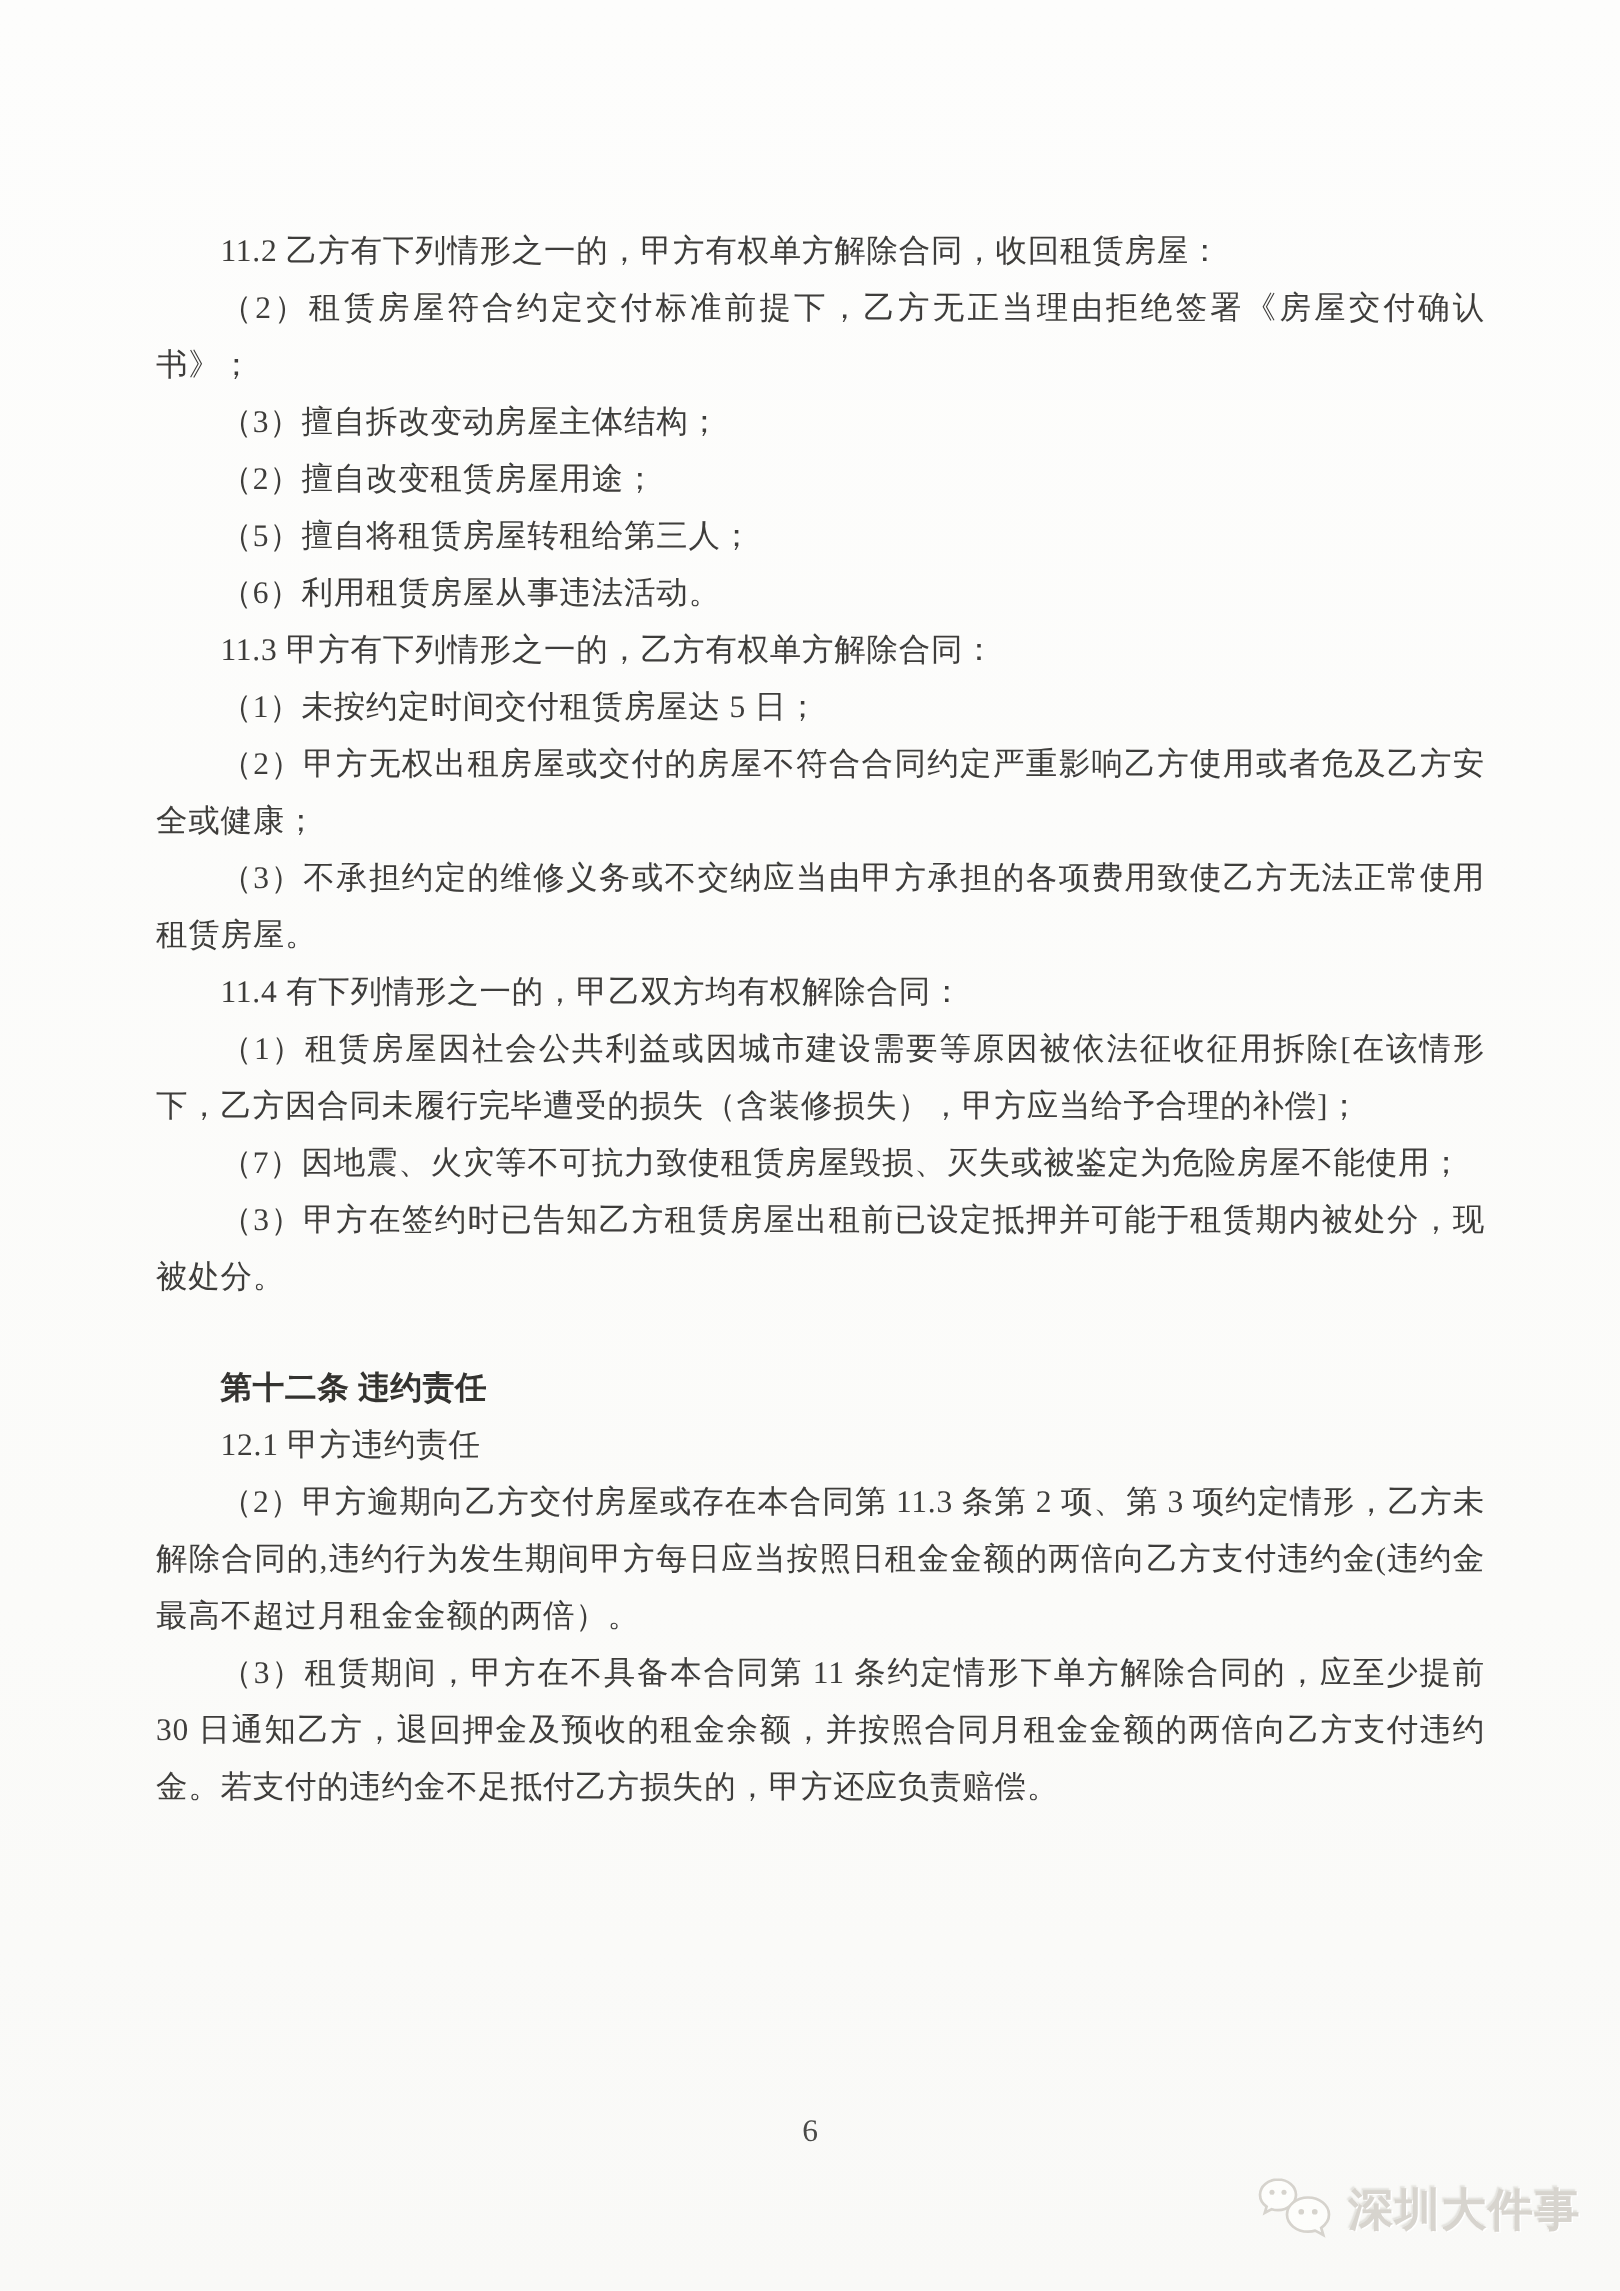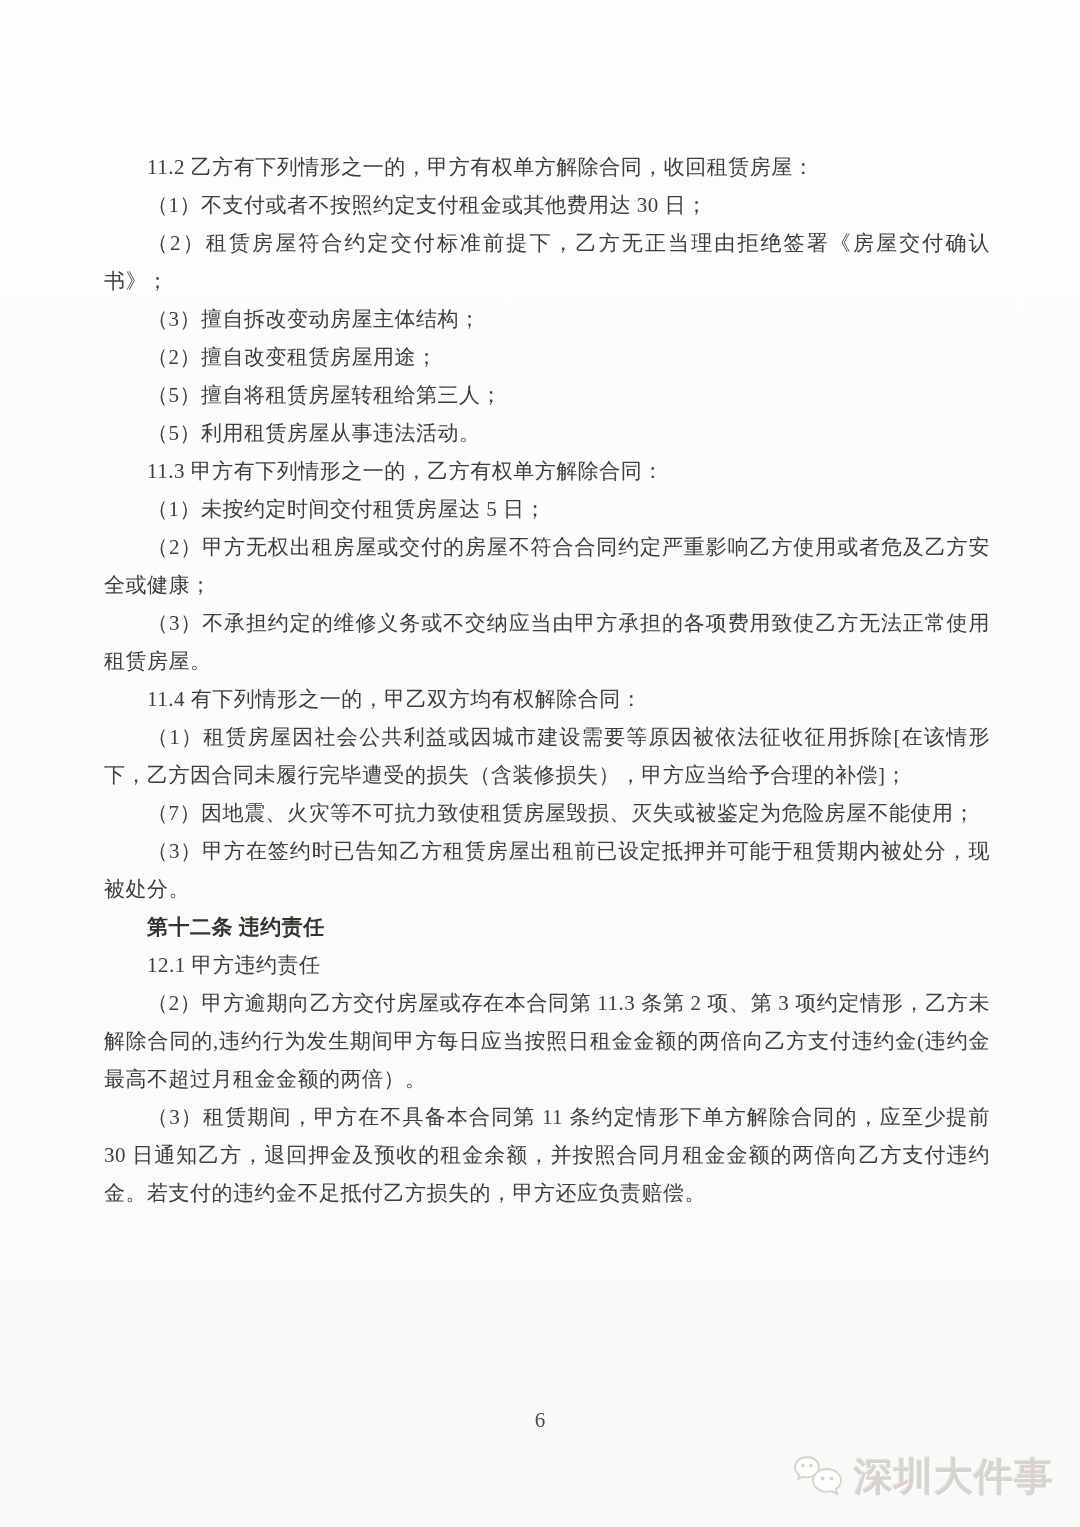--- a/index.html
+++ b/index.html
@@ -28,59 +28,59 @@
     text-justify: inter-ideograph;
     letter-spacing: 0.5px;
   }
   .content p {
     margin: 0;
     text-indent: 43px;
   }
   .content p.bold {
     font-weight: bold;
     color: #343330;
+    margin-top: 36px;
   }
   .page-number {
     position: absolute;
     top: 1408px;
     left: 0;
     width: 100%;
     text-align: center;
     font-size: 21px;
     color: #4a4a48;
   }
   .watermark {
     position: absolute;
     top: 1450px;
     right: 26px;
     display: flex;
     align-items: center;
     gap: 8px;
     color: #d7d4ce;
-    font-size: 39px;
+    font-size: 30px;
     font-weight: bold;
     letter-spacing: 1px;
     text-shadow: 1px 1px 0 #ffffff, -1px -1px 1px rgba(185,182,176,0.35);
     user-select: none;
   }
   .watermark svg { display: block; }
 </style>
 </head>
 <body>
 
 <div class="page">
 
   <div class="content">
     <p>11.2 乙方有下列情形之一的，甲方有权单方解除合同，收回租赁房屋：</p>
-    <p>（1）不支付或者不按照约定支付租金或其他费用达 30 日；</p>
     <p>（2）租赁房屋符合约定交付标准前提下，乙方无正当理由拒绝签署《房屋交付确认书》；</p>
     <p>（3）擅自拆改变动房屋主体结构；</p>
     <p>（2）擅自改变租赁房屋用途；</p>
     <p>（5）擅自将租赁房屋转租给第三人；</p>
-    <p>（5）利用租赁房屋从事违法活动。</p>
+    <p>（6）利用租赁房屋从事违法活动。</p>
     <p>11.3 甲方有下列情形之一的，乙方有权单方解除合同：</p>
     <p>（1）未按约定时间交付租赁房屋达 5 日；</p>
     <p>（2）甲方无权出租房屋或交付的房屋不符合合同约定严重影响乙方使用或者危及乙方安全或健康；</p>
     <p>（3）不承担约定的维修义务或不交纳应当由甲方承担的各项费用致使乙方无法正常使用租赁房屋。</p>
     <p>11.4 有下列情形之一的，甲乙双方均有权解除合同：</p>
     <p>（1）租赁房屋因社会公共利益或因城市建设需要等原因被依法征收征用拆除[在该情形下，乙方因合同未履行完毕遭受的损失（含装修损失），甲方应当给予合理的补偿]；</p>
     <p>（7）因地震、火灾等不可抗力致使租赁房屋毁损、灭失或被鉴定为危险房屋不能使用；</p>
     <p>（3）甲方在签约时已告知乙方租赁房屋出租前已设定抵押并可能于租赁期内被处分，现被处分。</p>
     <p class="bold">第十二条 违约责任</p>
     <p>12.1 甲方违约责任</p>

